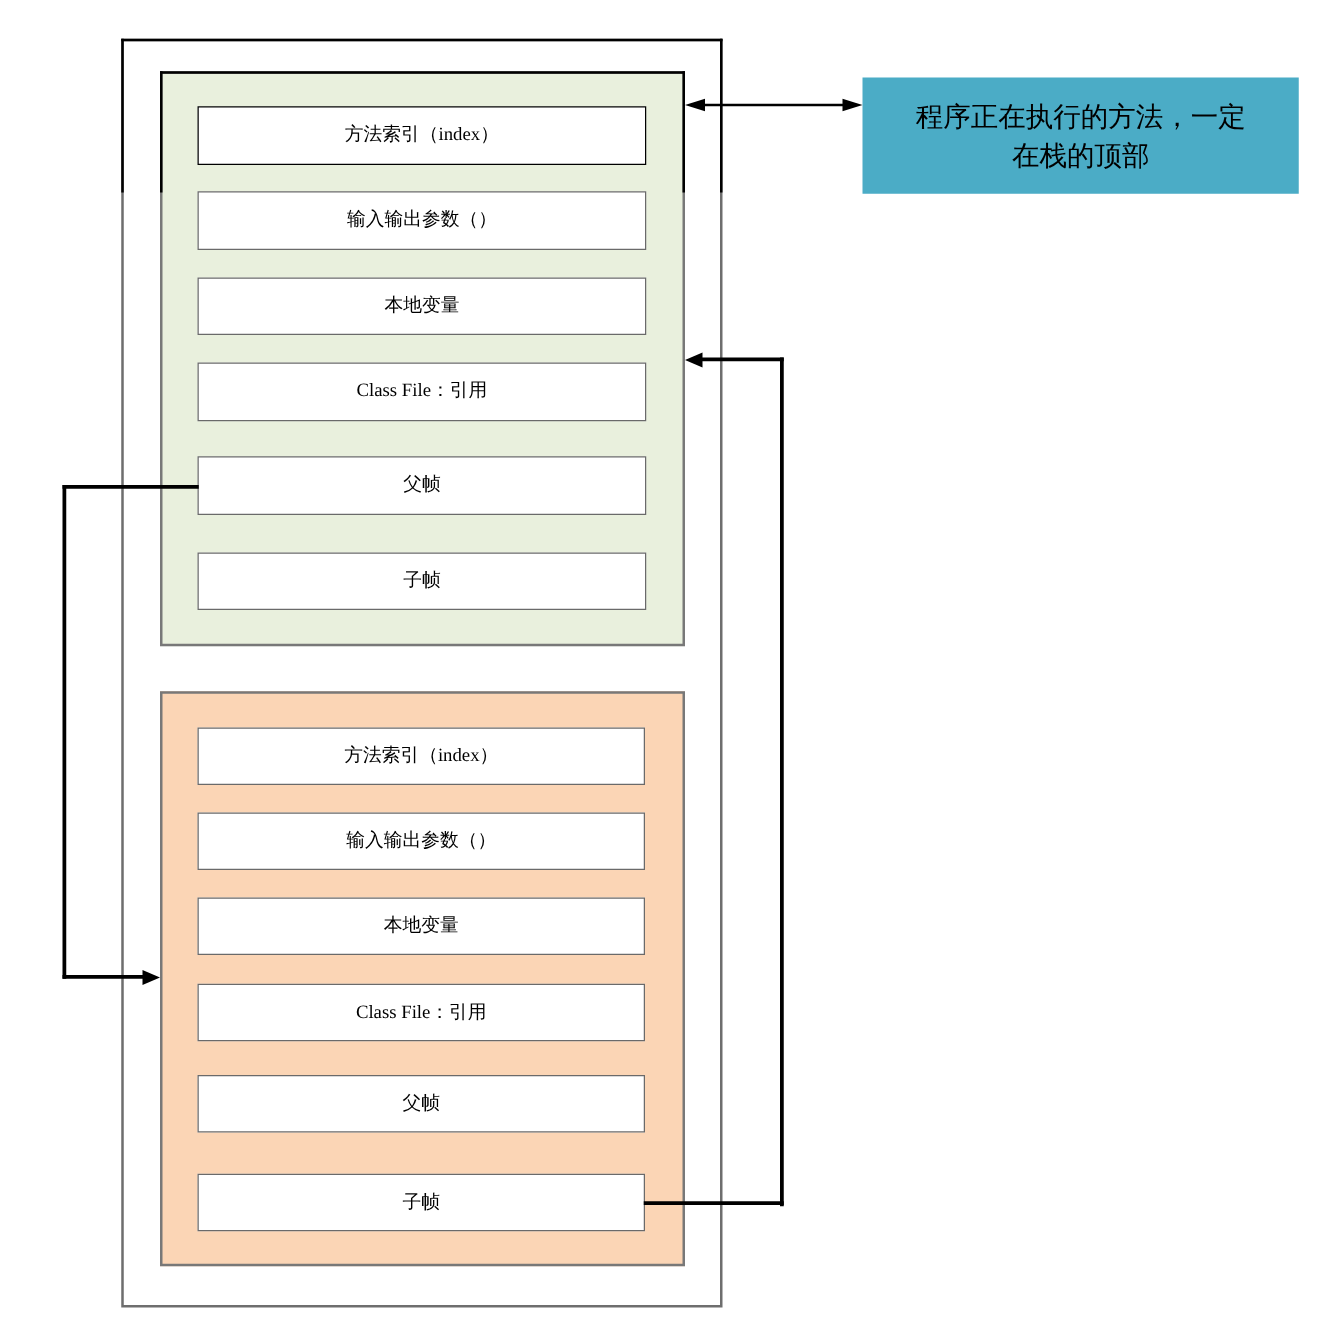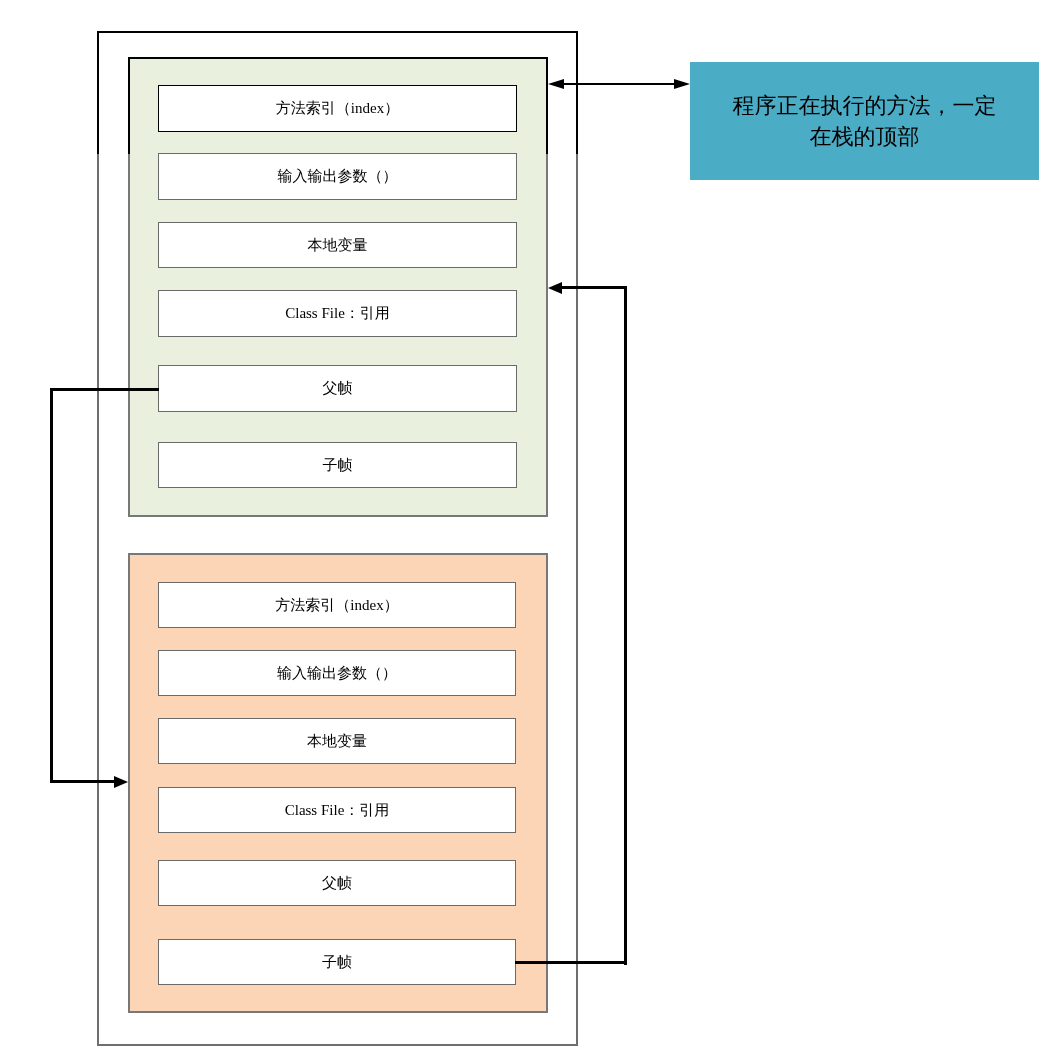--- a/index.html
+++ b/index.html
@@ -18,21 +18,21 @@
   .row{
     position:absolute;box-sizing:border-box;background:#ffffff;border:1px solid #6a6a6a;
     display:flex;align-items:center;justify-content:center;
     font-size:15px;line-height:1;white-space:nowrap;
   }
   .row-black{border-color:#000;}
   
   .edge{background:#000;}
   
   .callout{
-    left:690px;top:62px;width:349px;height:118px;background:#4BACC6;
+    left:690px;top:62px;width:349px;height:93px;background:#4BACC6;
     display:flex;align-items:center;justify-content:center;text-align:center;
     font-size:22px;line-height:31px;white-space:pre-line;
   }
   
   .aline{background:#000;}
   .head{width:0;height:0;position:absolute;}
   .head-left-lg{border-top:6px solid transparent;border-bottom:6px solid transparent;border-right:14px solid #000;}
   .head-right-lg{border-top:6px solid transparent;border-bottom:6px solid transparent;border-left:14px solid #000;}
   .head-left-sm{border-top:5px solid transparent;border-bottom:5px solid transparent;border-right:16px solid #000;}
   .head-right-sm{border-top:5px solid transparent;border-bottom:5px solid transparent;border-left:16px solid #000;}

